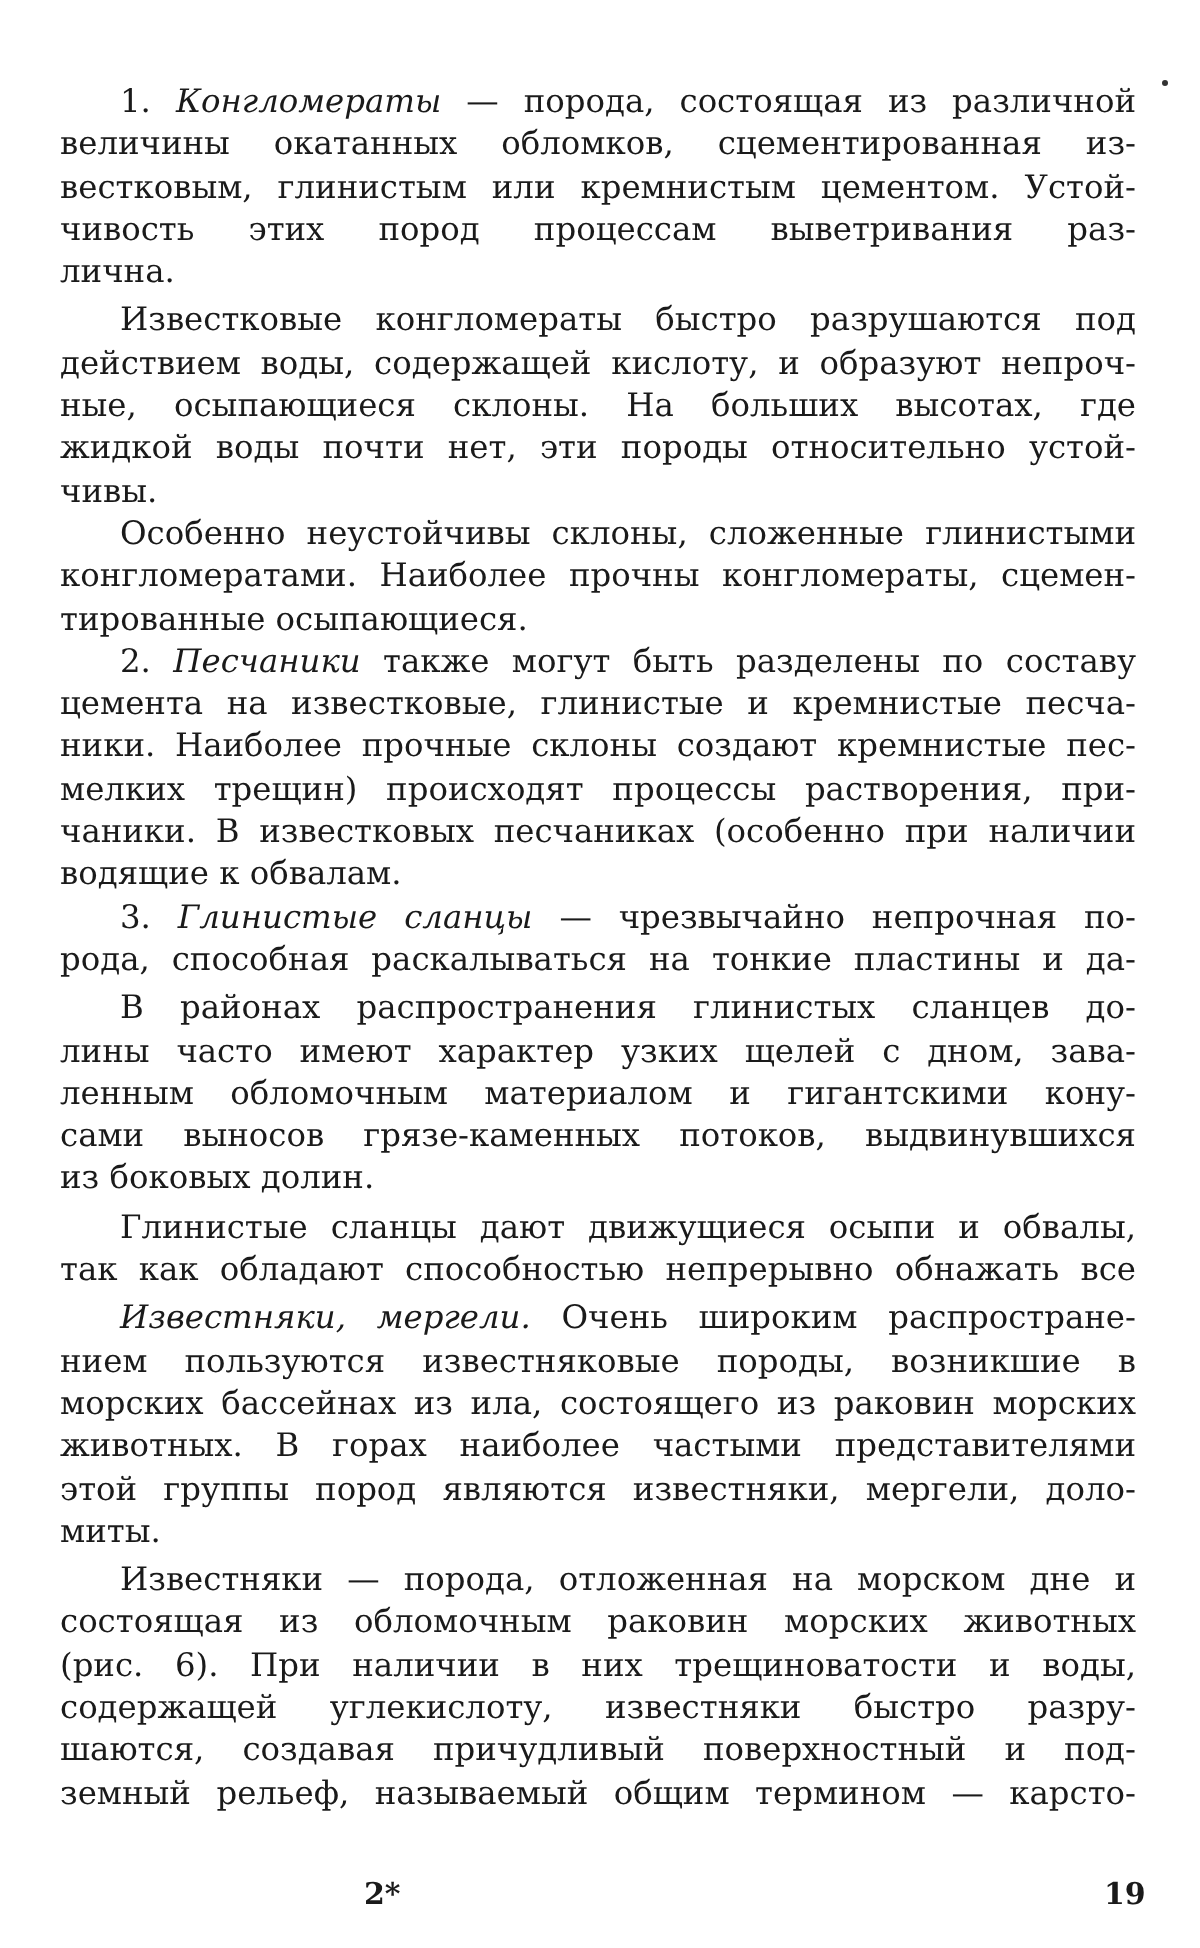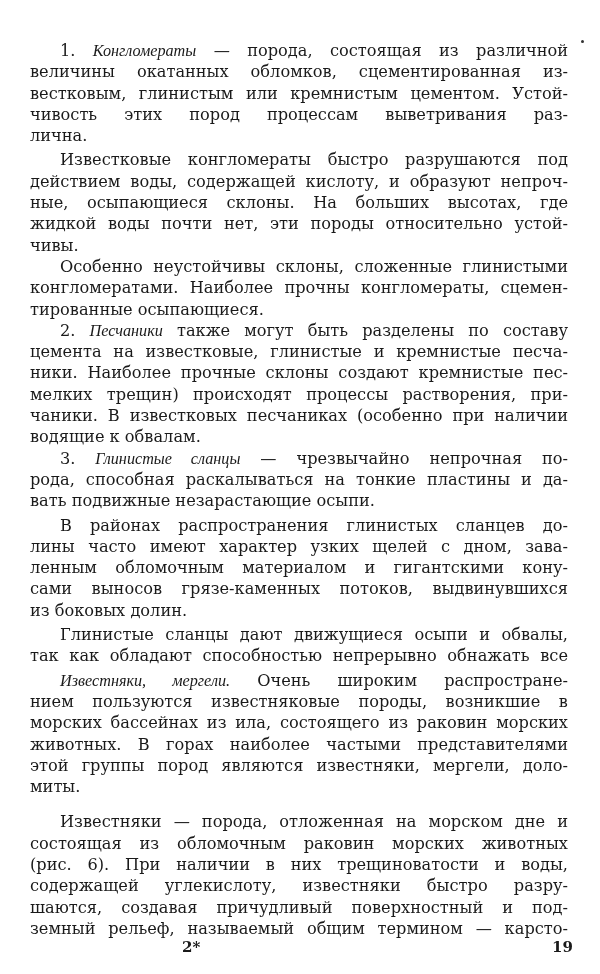--- a/index.html
+++ b/index.html
@@ -6,21 +6,21 @@
   body { width: 600px; height: 974px; position: relative; overflow: hidden; }
   .page {
     position: absolute; left: 30px; top: 40px; width: 538px;
     font-family: "DejaVu Serif", "Liberation Serif", serif;
     font-size: 16.2px; line-height: 21.3px; color: #1a1a1a;
   }
   .para { margin: 0; text-align: justify; }
   .line { display: block; white-space: nowrap; text-align: justify; text-align-last: justify; height: 21.3px; }
   .line.last { text-align-last: left; }
   .indent { padding-left: 30px; }
-  .it { font-style: italic; font-family: Liberation Serif, serif; }
+  .it { font-style: italic; }
   .footer { position: absolute; top: 938px; left: 0; width: 600px; font-family: "DejaVu Serif", "Liberation Serif", serif; font-weight: bold; font-size: 15px; color: #1a1a1a; }
   .sig { position: absolute; left: 182px; }
   .pageno { position: absolute; left: 552px; }
   .dot { position: absolute; left: 581px; top: 40px; width: 3px; height: 3px; background: #333; border-radius: 50%; }
 </style>
 </head>
 <body>
 
 <div class="dot"></div>
 
@@ -48,42 +48,41 @@
       <span class="line indent" style="white-space: normal; text-align-last: justify; overflow: hidden;"><span>2. </span><span class="it">Песчаники</span><span> также могут быть разделены по составу</span></span>
       <span class="line" style="white-space: normal; text-align-last: justify; overflow: hidden;">цемента на известковые, глинистые и кремнистые песча-</span>
       <span class="line" style="white-space: normal; text-align-last: justify; overflow: hidden;">ники. Наиболее прочные склоны создают кремнистые пес-</span>
       <span class="line" style="white-space: normal; text-align-last: justify; overflow: hidden;">мелких трещин) происходят процессы растворения, при-</span>
       <span class="line" style="white-space: normal; text-align-last: justify; overflow: hidden;">чаники. В известковых песчаниках (особенно при наличии</span>
       <span class="line last" style="white-space: normal; text-align-last: left; overflow: hidden;">водящие к обвалам.</span>
     </div>
     <div class="para">
       <span class="line indent" style="white-space: normal; text-align-last: justify; overflow: hidden;"><span>3. </span><span class="it">Глинистые сланцы</span><span> — чрезвычайно непрочная по-</span></span>
       <span class="line" style="white-space: normal; text-align-last: justify; overflow: hidden;">рода, способная раскалываться на тонкие пластины и да-</span>
-      <span class="line last" style="white-space: normal; text-align-last: left; overflow: hidden;">вать подвижные незарастающие осыпи.</span>
     </div>
     <div class="para" style="margin-top: 3px;">
       <span class="line indent" style="white-space: normal; text-align-last: justify; overflow: hidden;">В районах распространения глинистых сланцев до-</span>
       <span class="line" style="white-space: normal; text-align-last: justify; overflow: hidden;">лины часто имеют характер узких щелей с дном, зава-</span>
       <span class="line" style="white-space: normal; text-align-last: justify; overflow: hidden;">ленным обломочным материалом и гигантскими кону-</span>
       <span class="line" style="white-space: normal; text-align-last: justify; overflow: hidden;">сами выносов грязе-каменных потоков, выдвинувшихся</span>
       <span class="line last" style="white-space: normal; text-align-last: left; overflow: hidden;">из боковых долин.</span>
     </div>
     <div class="para" style="margin-top: 3px;">
       <span class="line indent" style="white-space: normal; text-align-last: justify; overflow: hidden;">Глинистые сланцы дают движущиеся осыпи и обвалы,</span>
       <span class="line" style="white-space: normal; text-align-last: justify; overflow: hidden;">так как обладают способностью непрерывно обнажать все</span>
     </div>
     <div class="para" style="margin-top: 3px;">
       <span class="line indent" style="white-space: normal; text-align-last: justify; overflow: hidden;"><span></span><span class="it">Известняки, мергели.</span><span> Очень широким распростране-</span></span>
       <span class="line" style="white-space: normal; text-align-last: justify; overflow: hidden;">нием пользуются известняковые породы, возникшие в</span>
       <span class="line" style="white-space: normal; text-align-last: justify; overflow: hidden;">морских бассейнах из ила, состоящего из раковин морских</span>
       <span class="line" style="white-space: normal; text-align-last: justify; overflow: hidden;">животных. В горах наиболее частыми представителями</span>
       <span class="line" style="white-space: normal; text-align-last: justify; overflow: hidden;">этой группы пород являются известняки, мергели, доло-</span>
       <span class="line last" style="white-space: normal; text-align-last: left; overflow: hidden;">миты.</span>
     </div>
-    <div class="para" style="margin-top: 14px;">
+    <div class="para" style="margin-top: 3px;">
       <span class="line indent" style="white-space: normal; text-align-last: justify; overflow: hidden;">Известняки — порода, отложенная на морском дне и</span>
       <span class="line" style="white-space: normal; text-align-last: justify; overflow: hidden;">состоящая из обломочным раковин морских животных</span>
       <span class="line" style="white-space: normal; text-align-last: justify; overflow: hidden;">(рис. 6). При наличии в них трещиноватости и воды,</span>
       <span class="line" style="white-space: normal; text-align-last: justify; overflow: hidden;">содержащей углекислоту, известняки быстро разру-</span>
       <span class="line" style="white-space: normal; text-align-last: justify; overflow: hidden;">шаются, создавая причудливый поверхностный и под-</span>
       <span class="line" style="white-space: normal; text-align-last: justify; overflow: hidden;">земный рельеф, называемый общим термином — карсто-</span>
     </div>
   </div>
 
 <div class="footer">

